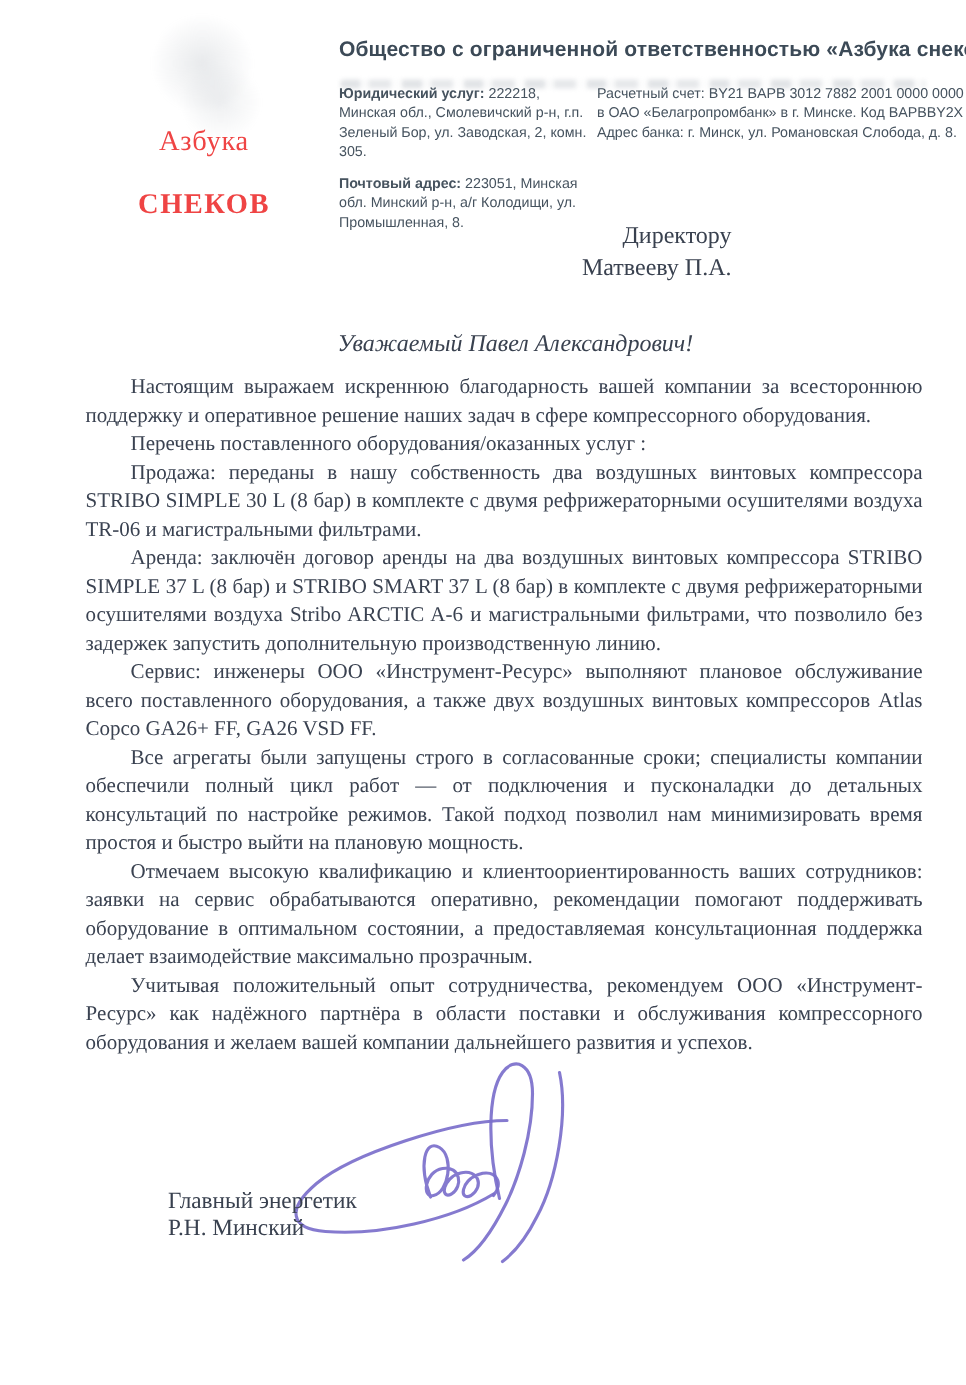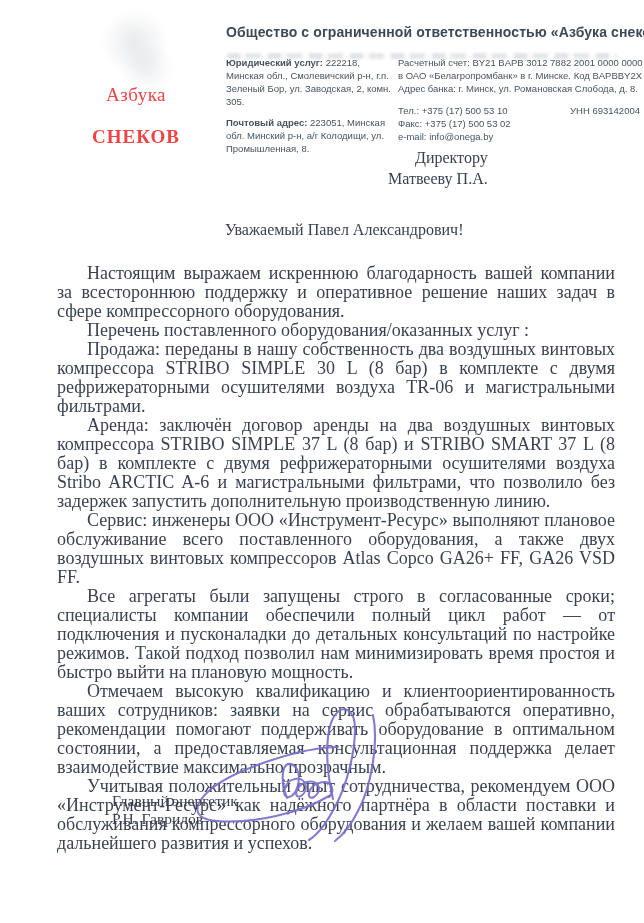--- a/index.html
+++ b/index.html
@@ -43,25 +43,25 @@
   .lh-col b { font-weight:bold; }
   .nowrap { white-space:nowrap; }
   .contact-row { display:flex; justify-content:space-between; align-items:flex-start; margin-top:9px; }
   
   .recipient {
     position:absolute; left:388px; top:147px;
     font-size:16px; line-height:21px; color:#39414f;text-align:right;
   }
   .salutation {
     position:absolute; left:225px; top:221px;
-    font-size:16px; color:#39414f;
+    font-size:16px; color:#39414f;font-style:italic;
   }
   .letter-body {
-    position:absolute; left:57px; top:264px; width:558px;
-    font-size:18px; line-height:19px; text-align:justify;
+    position:absolute; left:57px; top:249px; width:558px;
+    font-size:14px; line-height:19px; text-align:justify;
     color:#3a4251; hyphens:auto; -webkit-hyphens:auto;
   }
   .letter-body p { margin:0; text-indent:30px; }
   .sig-row {
     position:absolute; left:57px; top:792px; width:558px;
     display:flex; justify-content:space-between; box-sizing:border-box;
     padding-left:55px; padding-right:16px;
     font-size:15.5px; color:#39414f;flex-direction:column;
   }
   .signature-svg { position:absolute; left:183px; top:703px; width:225px; height:145px; }
@@ -87,28 +87,20 @@
 
   <div class="lh-col lh-left">
     <p><b>Юридический услуг:</b> <span>222218, Минская обл., Смолевичский р-н, г.п. Зеленый Бор, ул. Заводская, 2, комн. 305.</span></p>
     <p><b>Почтовый адрес:</b> <span>223051, Минская обл. Минский р-н, а/г Колодищи, ул. Промышленная, 8.</span></p>
   </div>
 
   <div class="lh-col lh-right">
     <div class="nowrap">Расчетный счет: BY21 BAPB 3012 7882 2001 0000 0000</div>
     <div class="nowrap">в ОАО «Белагропромбанк» в г. Минске. Код BAPBBY2X</div>
     <div class="nowrap">Адрес банка: г. Минск, ул. Романовская Слобода, д. 8.</div>
-    <div class="contact-row">
-      <div>
-        <div class="nowrap">Тел.: +375 (17) 500 53 10</div>
-        <div class="nowrap">Факс: +375 (17) 500 53 02</div>
-        <div class="nowrap">e-mail: info@onega.by</div>
-      </div>
-      <div class="nowrap">УНН 693142004</div>
-    </div>
   </div>
 
   <div class="recipient">
     <div>Директору</div>
     <div>Матвееву П.А.</div>
   </div>
 
   <div class="salutation">Уважаемый Павел Александрович!</div>
 
   <div class="letter-body">
@@ -124,16 +116,16 @@
 
   <svg class="signature-svg" viewBox="0 0 225 145" xmlns="http://www.w3.org/2000/svg">
     <path d="M 155 44 C 120 44, 52 66, 28 86 C 8 103, 10 116, 34 118 C 70 121, 118 110, 146 93"></path>
     <path d="M 104 95 C 96 74, 100 56, 110 62 C 120 68, 116 92, 106 94 C 98 96, 100 78, 112 76 C 124 74, 126 88, 118 93 C 110 97, 112 82, 124 79 C 136 76, 140 88, 131 94 C 123 98, 124 84, 136 80 C 148 76, 153 86, 146 94"></path>
     <path d="M 150 96 C 142 62, 142 26, 152 12 C 160 1, 172 6, 172 26 C 172 52, 163 82, 154 100 C 143 122, 134 132, 126 137"></path>
     <path d="M 190 12 C 196 40, 188 84, 175 108 C 168 122, 160 132, 152 138"></path>
   </svg>
 
   <div class="sig-row">
     <span>Главный энергетик</span>
-    <span>Р.Н. Гаврилов</span>
+    <span>Р.Н. Минский</span>
   </div>
 
 </div>
 
 </body></html>

